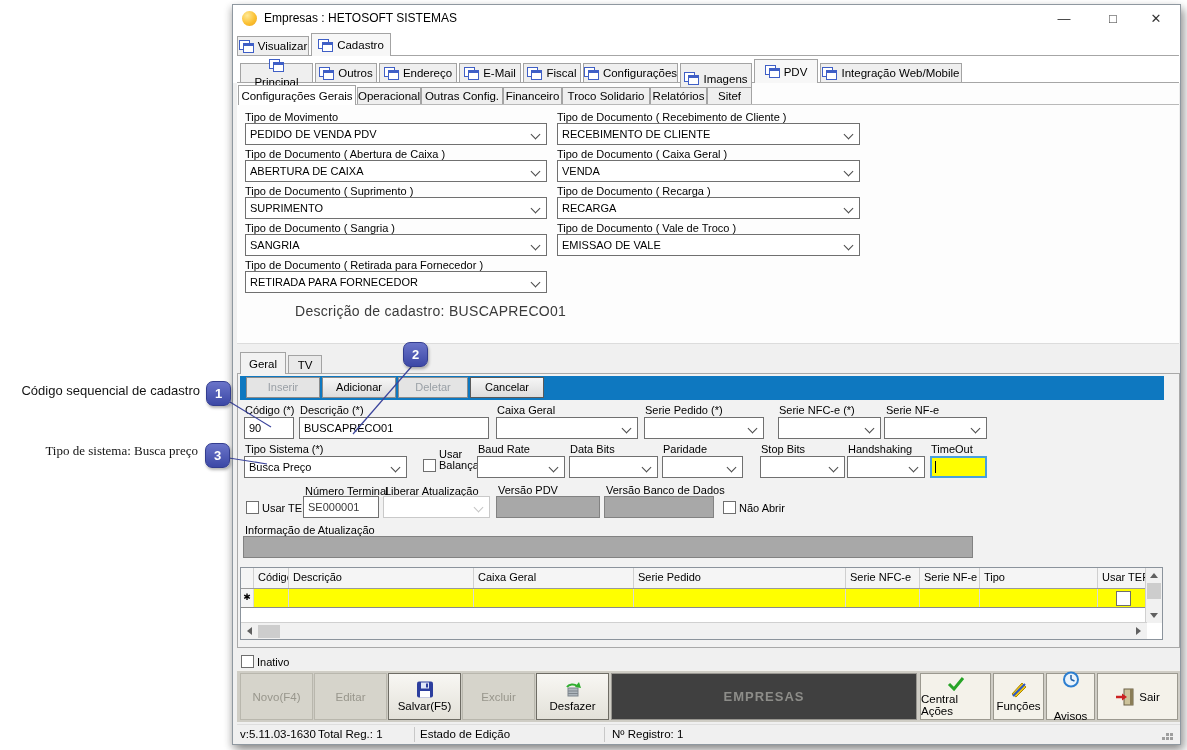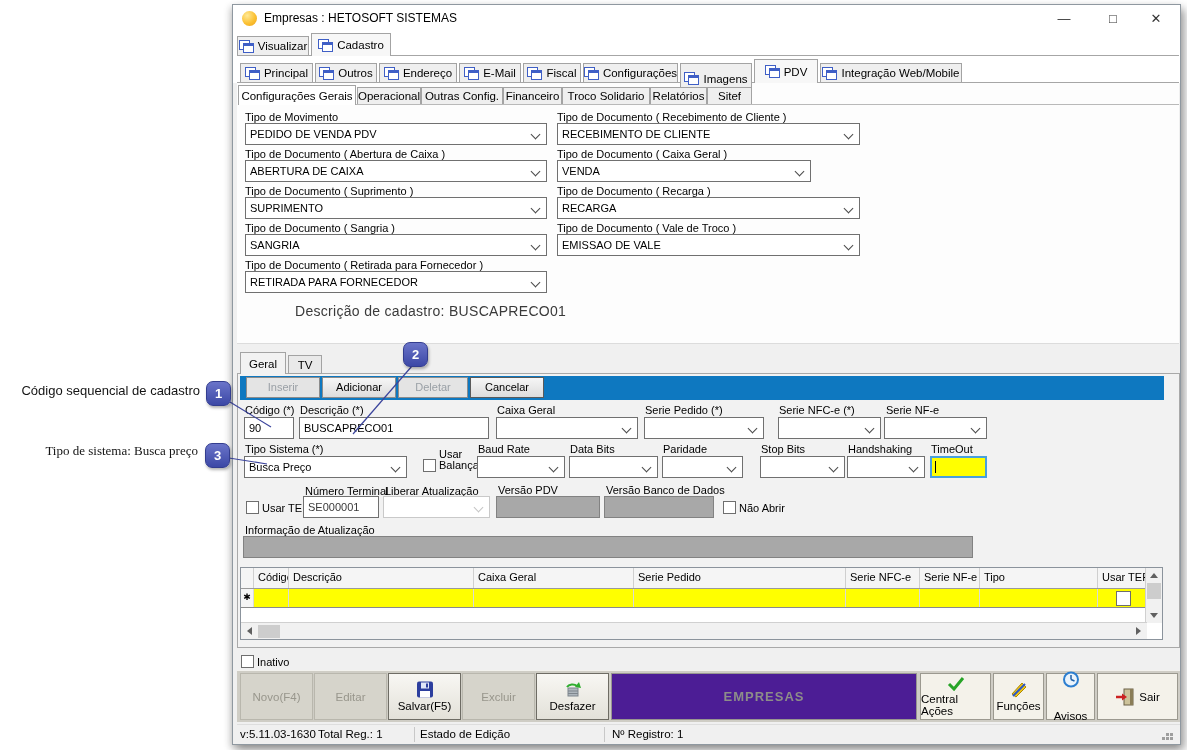--- a/index.html
+++ b/index.html
@@ -73,21 +73,21 @@
   .tri.left{border-right:5px solid #606060;margin-left:-3px;}
   .tri.right{border-left:5px solid #606060;margin-right:-3px;}
 
   
   .toolstrip{left:237px;top:670px;width:943px;height:52px;background:#cfcdc5;border-top:1px solid #f3f2ee;}
   .tbtn{top:673px;height:47px;background:linear-gradient(#f8f7f3,#e3e1d9);border:1px solid #9b998f;
         display:flex;flex-direction:column;align-items:center;justify-content:center;font-size:11.5px;z-index:5;}
   .tbtn.disabled{background:#d6d4cb;color:#98968c;border-color:#b9b7ad;}
   .tbtn .ticon{margin-bottom:2px;line-height:0;}
   .tbtn.hrow{flex-direction:row;gap:4px;}
-  .entity{top:673px;height:47px;background:#4c1d95;border:1px solid #989690;display:flex;align-items:center;
+  .entity{top:673px;height:47px;background:#404040;border:1px solid #989690;display:flex;align-items:center;
           justify-content:center;font-weight:bold;font-size:13px;color:#8d8d89;letter-spacing:1px;z-index:5;}
 
   
   .status{left:237px;top:724px;width:943px;height:20px;background:#f0f0f0;border-top:1px solid #dedede;}
   .stxt{top:728px;font-size:11.5px;white-space:nowrap;}
   .ssep{top:727px;width:1px;height:15px;background:#c8c8c8;}
   .grip{left:1166px;top:733px;width:3px;height:3px;background:#9e9e9e;
         box-shadow:4px 4px 0 #9e9e9e,-4px 4px 0 #9e9e9e,0 4px 0 #9e9e9e,4px 0 0 #9e9e9e;}
 
   
@@ -115,21 +115,21 @@
   <div class="abs tab" style="left:237px;top:36px;width:72px;height:19px;">
     <span class="fico"></span>
     <span>Visualizar</span>
   </div>
   <div class="abs tab active" style="left:311px;top:33px;width:80px;height:23px;">
     <span class="fico"></span>
     <span>Cadastro</span>
   </div>
 
   <div class="abs hline" style="left:237px;top:82px;width:942px;"></div>
-  <div class="abs tab" style="left:240px;top:63px;width:73px;height:19px;">
+  <div class="abs tab" style="left:240px;top:63px;width:73px;height:19px;flex-direction:column;">
       <span class="fico"></span>
       <span>Principal</span>
     </div>
   <div class="abs tab" style="left:315px;top:63px;width:62px;height:19px;">
       <span class="fico"></span>
       <span>Outros</span>
     </div>
   <div class="abs tab" style="left:379px;top:63px;width:78px;height:19px;">
       <span class="fico"></span>
       <span>Endereço</span>
@@ -191,21 +191,21 @@
   <div class="abs lbl" style="left:245px;top:185px;">Tipo de Documento ( Suprimento )</div>
   <div class="abs combo" style="left:245px;top:197px;width:302px;"><span>SUPRIMENTO</span><span class="chev"></span></div>
   <div class="abs lbl" style="left:245px;top:222px;">Tipo de Documento ( Sangria )</div>
   <div class="abs combo" style="left:245px;top:234px;width:302px;"><span>SANGRIA</span><span class="chev"></span></div>
   <div class="abs lbl" style="left:245px;top:259px;">Tipo de Documento ( Retirada para Fornecedor )</div>
   <div class="abs combo" style="left:245px;top:271px;width:302px;"><span>RETIRADA PARA FORNECEDOR</span><span class="chev"></span></div>
 
   <div class="abs lbl" style="left:557px;top:111px;">Tipo de Documento ( Recebimento de Cliente )</div>
   <div class="abs combo" style="left:557px;top:123px;width:303px;"><span>RECEBIMENTO DE CLIENTE</span><span class="chev"></span></div>
   <div class="abs lbl" style="left:557px;top:148px;">Tipo de Documento ( Caixa Geral )</div>
-  <div class="abs combo" style="left:557px;top:160px;width:254px;"><span>VENDA</span><span class="chev"></span></div>
+  <div class="abs combo" style="left:557px;top:160px;width:303px;"><span>VENDA</span><span class="chev"></span></div>
   <div class="abs lbl" style="left:557px;top:185px;">Tipo de Documento ( Recarga )</div>
   <div class="abs combo" style="left:557px;top:197px;width:303px;"><span>RECARGA</span><span class="chev"></span></div>
   <div class="abs lbl" style="left:557px;top:222px;">Tipo de Documento ( Vale de Troco )</div>
   <div class="abs combo" style="left:557px;top:234px;width:303px;"><span>EMISSAO DE VALE</span><span class="chev"></span></div>
 
   <div class="abs caption" style="left:295px;top:303px;">Descrição de cadastro: BUSCAPRECO01</div>
 
   <div class="abs dtab active" style="left:240px;top:352px;width:46px;height:22px;">
       <span>Geral</span>
     </div>

